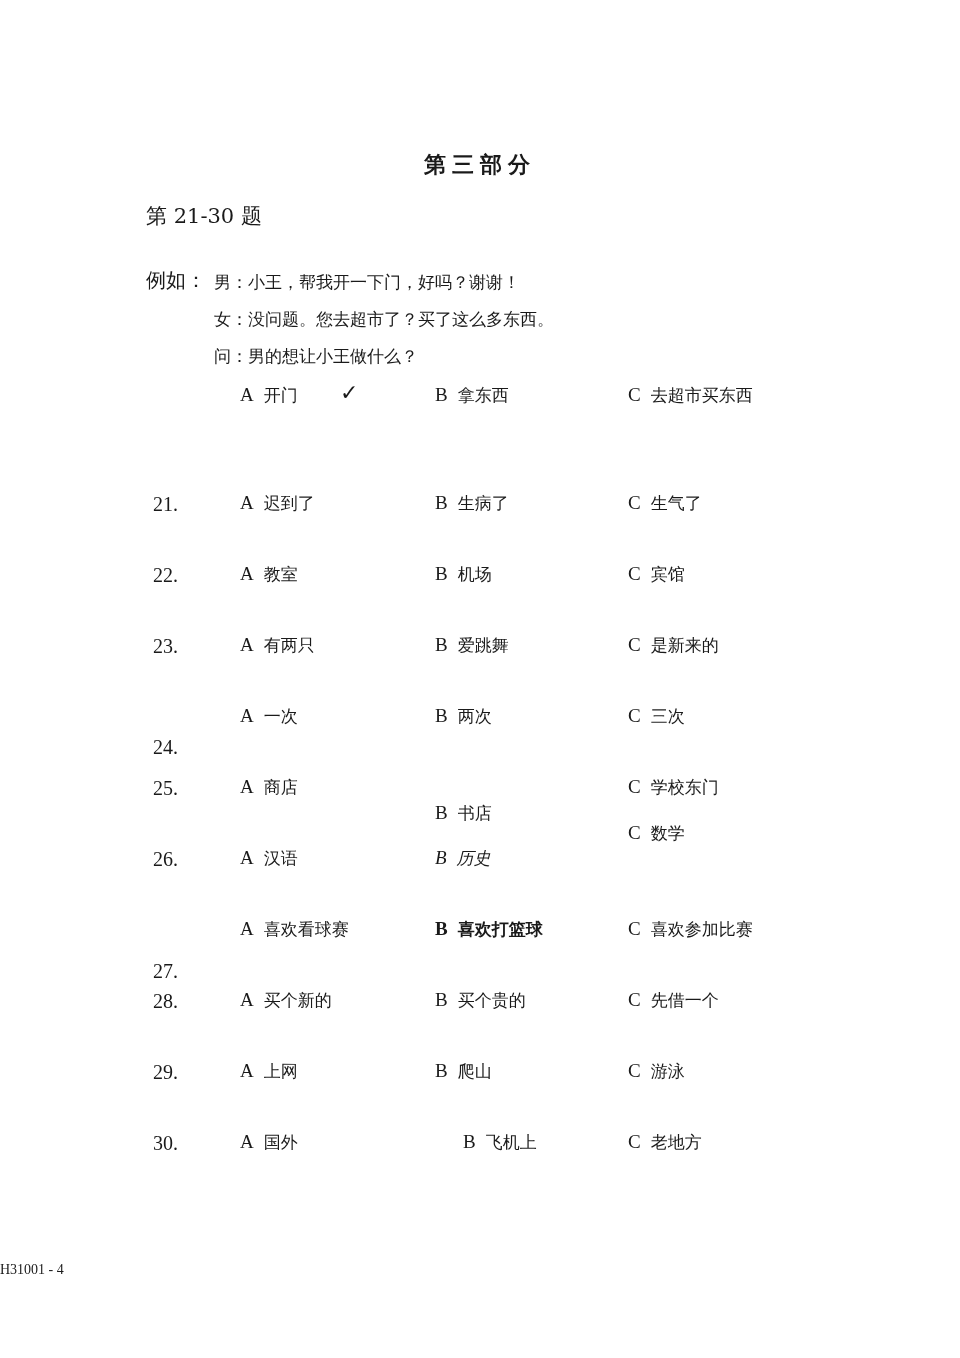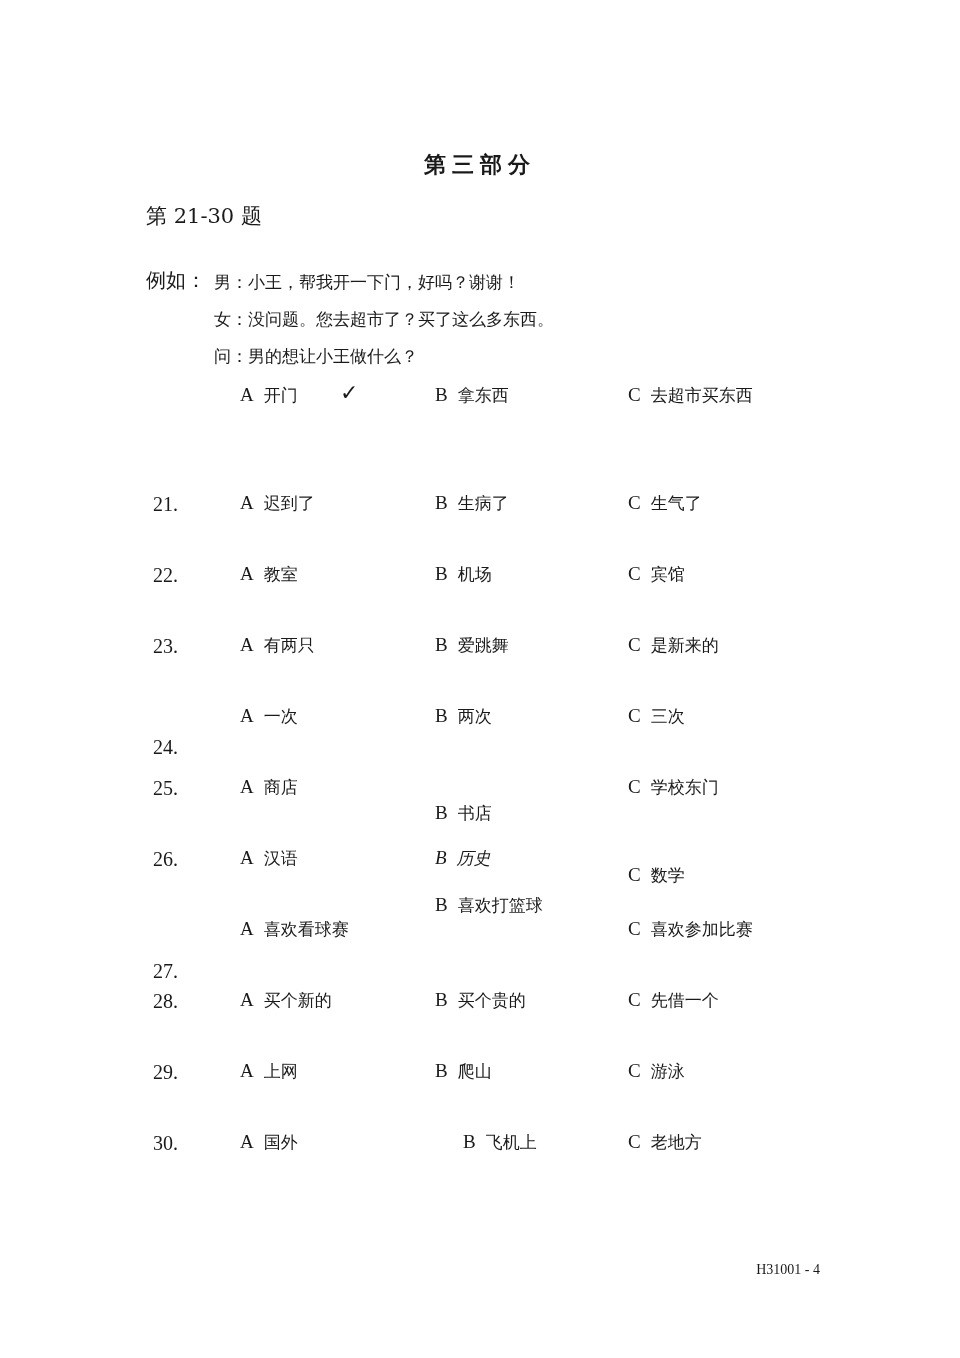--- a/index.html
+++ b/index.html
@@ -16,21 +16,21 @@
   .range-title { left: 146px; top: 202px; font-size: 21px; }
   .example-label { left: 146px; top: 267px; font-size: 20px; }
   .dialog-line { left: 214px; font-size: 17px; }
   .opt-letter { font-family: "Liberation Serif", serif; font-size: 19px; margin-right: 10px; }
   .opt-text { font-size: 17px; }
   .qnum { left: 153px; font-family: "Liberation Serif", serif; font-size: 20px; }
   .colA { left: 240px; }
   .colB { left: 435px; }
   .colC { left: 628px; }
   .check { left: 340px; top: 380px; font-size: 22px; }
-  .footer { left: 0; width: 820px; top: 1262px; text-align: right;
+  .footer { left: 0; width: 820px; top: 1262px; text-align: left;
     font-family: "Liberation Serif", serif; font-size: 14px; }
 </style>
 </head>
 <body>
 
 <div class="abs section-title">第三部分</div>
 <div class="abs range-title">第 21-30 题</div>
 
 <div>
   <div class="abs example-label">例如：</div>
@@ -67,24 +67,24 @@
     <div class="abs colA" style="top: 705px;"><span class="opt-letter">A</span><span class="opt-text">一次</span></div>
     <div class="abs colB" style="top: 705px;"><span class="opt-letter">B</span><span class="opt-text">两次</span></div>
     <div class="abs colC" style="top: 705px;"><span class="opt-letter">C</span><span class="opt-text">三次</span></div>
     <div class="abs qnum" style="top: 777px;">25.</div>
     <div class="abs colA" style="top: 776px;"><span class="opt-letter">A</span><span class="opt-text">商店</span></div>
     <div class="abs colB" style="top: 776px; margin-top: 26px;"><span class="opt-letter">B</span><span class="opt-text">书店</span></div>
     <div class="abs colC" style="top: 776px;"><span class="opt-letter">C</span><span class="opt-text">学校东门</span></div>
     <div class="abs qnum" style="top: 848px;">26.</div>
     <div class="abs colA" style="top: 847px;"><span class="opt-letter">A</span><span class="opt-text">汉语</span></div>
     <div class="abs colB" style="top: 847px; font-style: italic;"><span class="opt-letter">B</span><span class="opt-text">历史</span></div>
-    <div class="abs colC" style="top: 864px;"><span class="opt-letter">C</span><span class="opt-text">数学</span></div>
+    <div class="abs colC" style="top: 822px;"><span class="opt-letter">C</span><span class="opt-text">数学</span></div>
     <div class="abs qnum" style="top: 919px; margin-top: 41px;">27.</div>
     <div class="abs colA" style="top: 918px;"><span class="opt-letter">A</span><span class="opt-text">喜欢看球赛</span></div>
-    <div class="abs colB" style="top: 894px;"><span class="opt-letter">B</span><span class="opt-text">喜欢打篮球</span></div>
+    <div class="abs colB" style="top: 918px; font-weight: bold;"><span class="opt-letter">B</span><span class="opt-text">喜欢打篮球</span></div>
     <div class="abs colC" style="top: 918px;"><span class="opt-letter">C</span><span class="opt-text">喜欢参加比赛</span></div>
     <div class="abs qnum" style="top: 990px;">28.</div>
     <div class="abs colA" style="top: 989px;"><span class="opt-letter">A</span><span class="opt-text">买个新的</span></div>
     <div class="abs colB" style="top: 989px;"><span class="opt-letter">B</span><span class="opt-text">买个贵的</span></div>
     <div class="abs colC" style="top: 989px;"><span class="opt-letter">C</span><span class="opt-text">先借一个</span></div>
     <div class="abs qnum" style="top: 1061px;">29.</div>
     <div class="abs colA" style="top: 1060px;"><span class="opt-letter">A</span><span class="opt-text">上网</span></div>
     <div class="abs colB" style="top: 1060px;"><span class="opt-letter">B</span><span class="opt-text">爬山</span></div>
     <div class="abs colC" style="top: 1060px;"><span class="opt-letter">C</span><span class="opt-text">游泳</span></div>
     <div class="abs qnum" style="top: 1132px;">30.</div>

